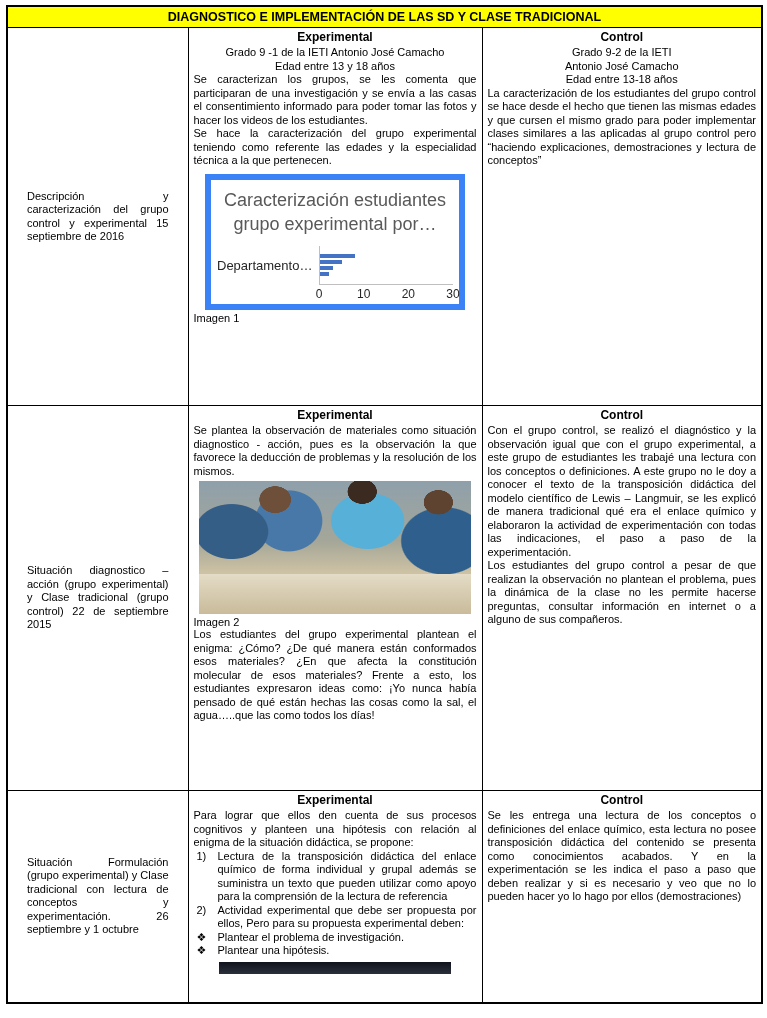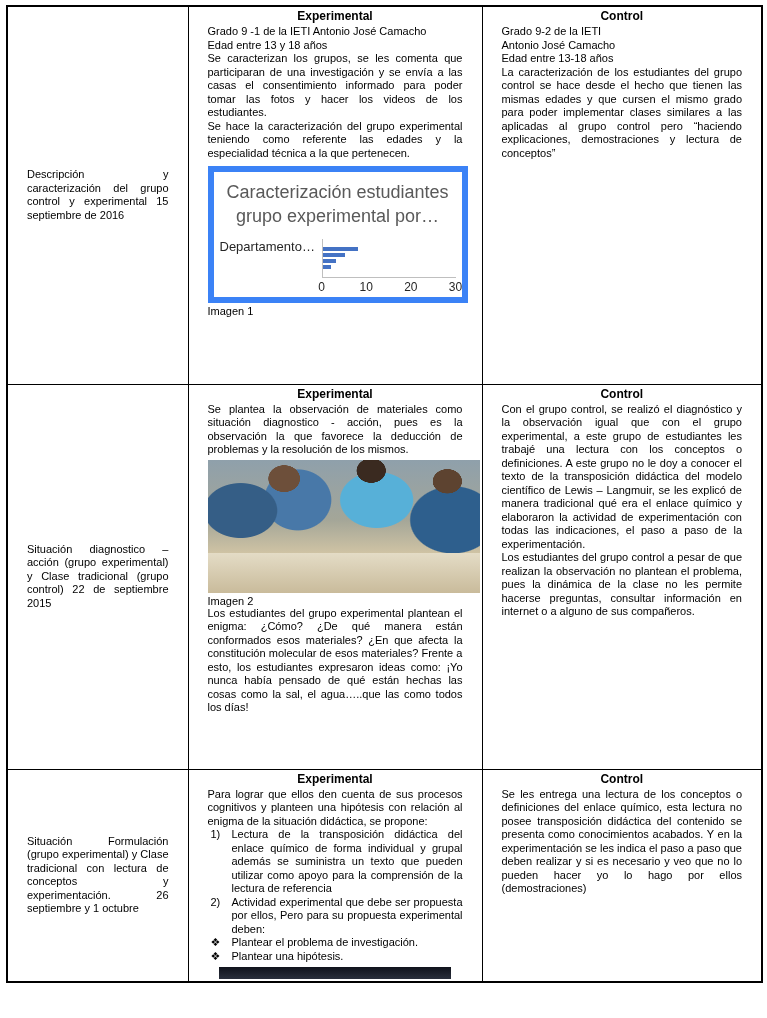--- a/index.html
+++ b/index.html
@@ -7,46 +7,46 @@
   body {
     width: 767px; height: 1018px; overflow: hidden;
     font-family: "Liberation Sans", "DejaVu Sans", sans-serif;
     color: #000;
   }
   .page { padding: 5px 6px; }
   table.doc {
     border-collapse: collapse; table-layout: fixed;
     width: 755px; border: 2px solid #000;
   }
-  td { border: 1px solid #000; vertical-align: top; padding: 1px 19px 2px; overflow: hidden; }
+  td { border: 1px solid #000; vertical-align: top; padding: 1px 5px 2px; overflow: hidden; }
   .title-cell {
     background: #FFFF00; font-weight: bold; text-align: center;
     font-size: 12.5px; padding: 3px 2px;
   }
   .label-cell {
     vertical-align: middle; font-size: 11px; line-height: 13.5px;
     text-align: justify; padding: 4px 19px; hyphens: auto;
   }
   .cell-header { font-weight: bold; text-align: center; font-size: 12px; padding: 1px 0 2px; }
-  .center-line { text-align: left; font-size: 11px; line-height: 13.5px; }
+  .center-line { text-align: center; font-size: 11px; line-height: 13.5px; }
   p.just { font-size: 11px; line-height: 13.5px; text-align: justify; hyphens: auto; margin: 0; }
   p.just + p.just { margin-top: 0; }
   .caption { text-align: left; font-size: 11px; line-height: 12px; margin-top: 2px; }
 
   tr.r1 { height: 378px; }
   tr.r2 { height: 385px; }
   tr.r3 { height: 212px; }
 
   
   .chart-box {
     width: 260px; margin: 6px auto 0; border: 6px solid #3b82f6;
     background: #fff; padding: 8px 6px 2px;
   }
   .chart-title { text-align: center; font-size: 18px; line-height: 1.35; color: #595959; }
-  .chart-body { display: flex; margin-top: 10px; }
+  .chart-body { display: flex; align-items: center; margin-top: 10px; }
   .chart-cat { font-size: 13px; color: #262626; width: 102px; flex: none; }
   .chart-plot {
     flex: 1; border-left: 1px solid #bfbfbf; height: 38px;
     display: flex; flex-direction: column; justify-content: center; gap: 2px;
   }
   .chart-bar { height: 4px; }
   .chart-xaxis { position: relative; margin-left: 102px; height: 18px; border-top: 1px solid #bfbfbf; }
   .chart-xaxis span {
     position: absolute; top: 2px; transform: translateX(-50%);
     font-size: 12px; color: #262626;
@@ -86,20 +86,23 @@
 
 <div class="page">
   <table class="doc">
     <colgroup>
       <col style="width:181px">
       <col style="width:294px">
       <col style="width:280px">
     </colgroup>
 
     <tbody>
+        <tr>
+      <td class="title-cell" colspan="3">DIAGNOSTICO E IMPLEMENTACIÓN DE LAS SD Y CLASE TRADICIONAL</td>
+    </tr>
 
     <tr class="r1">
       <td class="label-cell">Descripción y caracterización del grupo control y experimental 15 septiembre de 2016</td>
 
       <td>
         <div class="cell-header">Experimental</div>
         <div class="center-line">Grado 9 -1 de la IETI Antonio José Camacho</div>
         <div class="center-line">Edad entre 13 y 18 años</div>
         <p class="just">Se caracterizan los grupos, se les comenta que participaran de una investigación y se envía a las casas el consentimiento informado para poder tomar las fotos y hacer los videos de los estudiantes.</p>
         <p class="just">Se hace la caracterización del grupo experimental teniendo como referente las edades y la especialidad técnica a la que pertenecen.</p>

